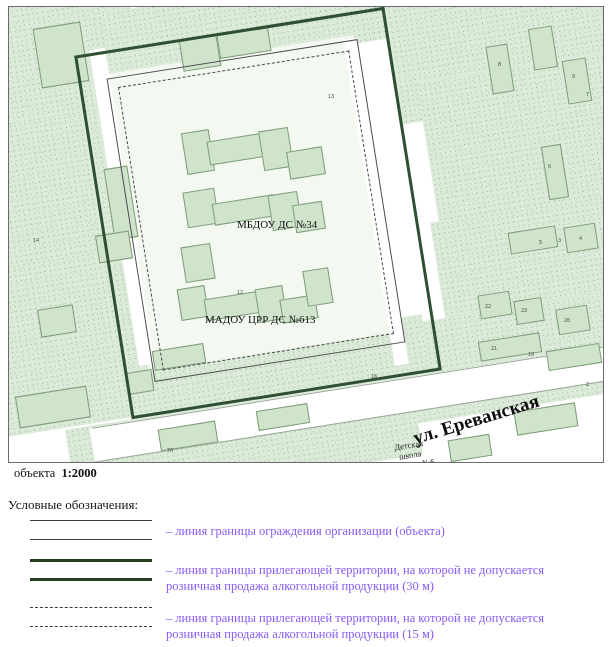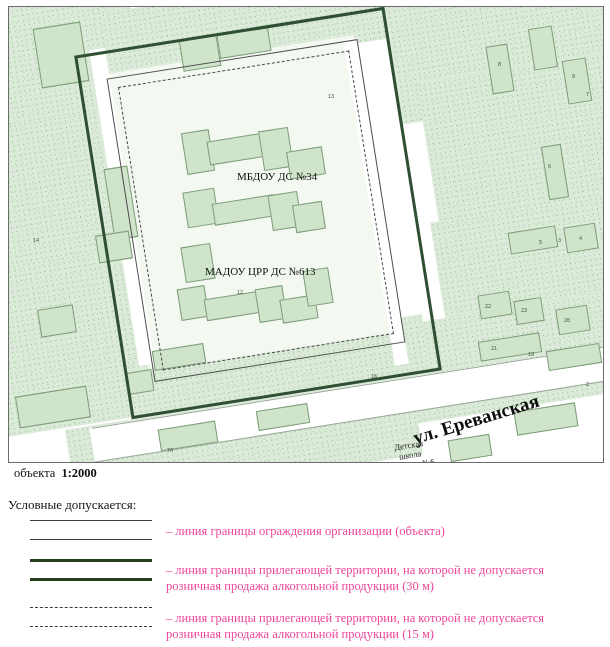--- a/index.html
+++ b/index.html
@@ -80,20 +80,21 @@
     border: 1px dashed #4a4a4a;
     background: transparent;
   }
 
   .map-label {
     position: absolute;
     font-family: "Liberation Serif", serif;
     font-size: 11px;
     color: #101010;
     white-space: nowrap;
+    margin-top: 48px;
   }
   .tiny-num {
     position: absolute;
     font-family: "Liberation Sans", sans-serif;
     font-size: 5.5px;
     color: #4a5a4a;
     white-space: nowrap;
   }
   .street-name {
     position: absolute;
@@ -173,21 +174,21 @@
   }
   .sw-dashed {
     border-top: 1px dashed #3a3a3a;
     border-bottom: 1px dashed #3a3a3a;
     background: #ffffff;
     height: 20px;
   }
   .legend-text {
     font-size: 12.5px;
     line-height: 1.28;
-    color: #ec4899;
+    color: #8b5cf6;
     max-width: 430px;
     padding-top: 3px;
   }
   .dash-lead {
     margin-right: 3px;
   }
 </style>
 </head>
 <body>
 
@@ -290,21 +291,21 @@
       <div class="tiny-num" style="left:482px; top:338px;">21</div>
       <div class="tiny-num" style="left:519px; top:344px;">19</div>
       <div class="tiny-num" style="left:549px; top:230px;">3</div>
     </div>
   </div>
 
   <div class="scale">
     <span>объекта</span><span class="val">1:2000</span>
   </div>
 
-  <div class="legend-title">Условные допускается:</div>
+  <div class="legend-title">Условные обозначения:</div>
 
   <div class="legend">
 
     <div class="legend-row">
       <div class="swatch sw-solid-thin"></div>
       <div class="legend-text">
         <span class="dash-lead">–</span><span>линия границы ограждения организации (объекта)</span>
       </div>
     </div>
 

